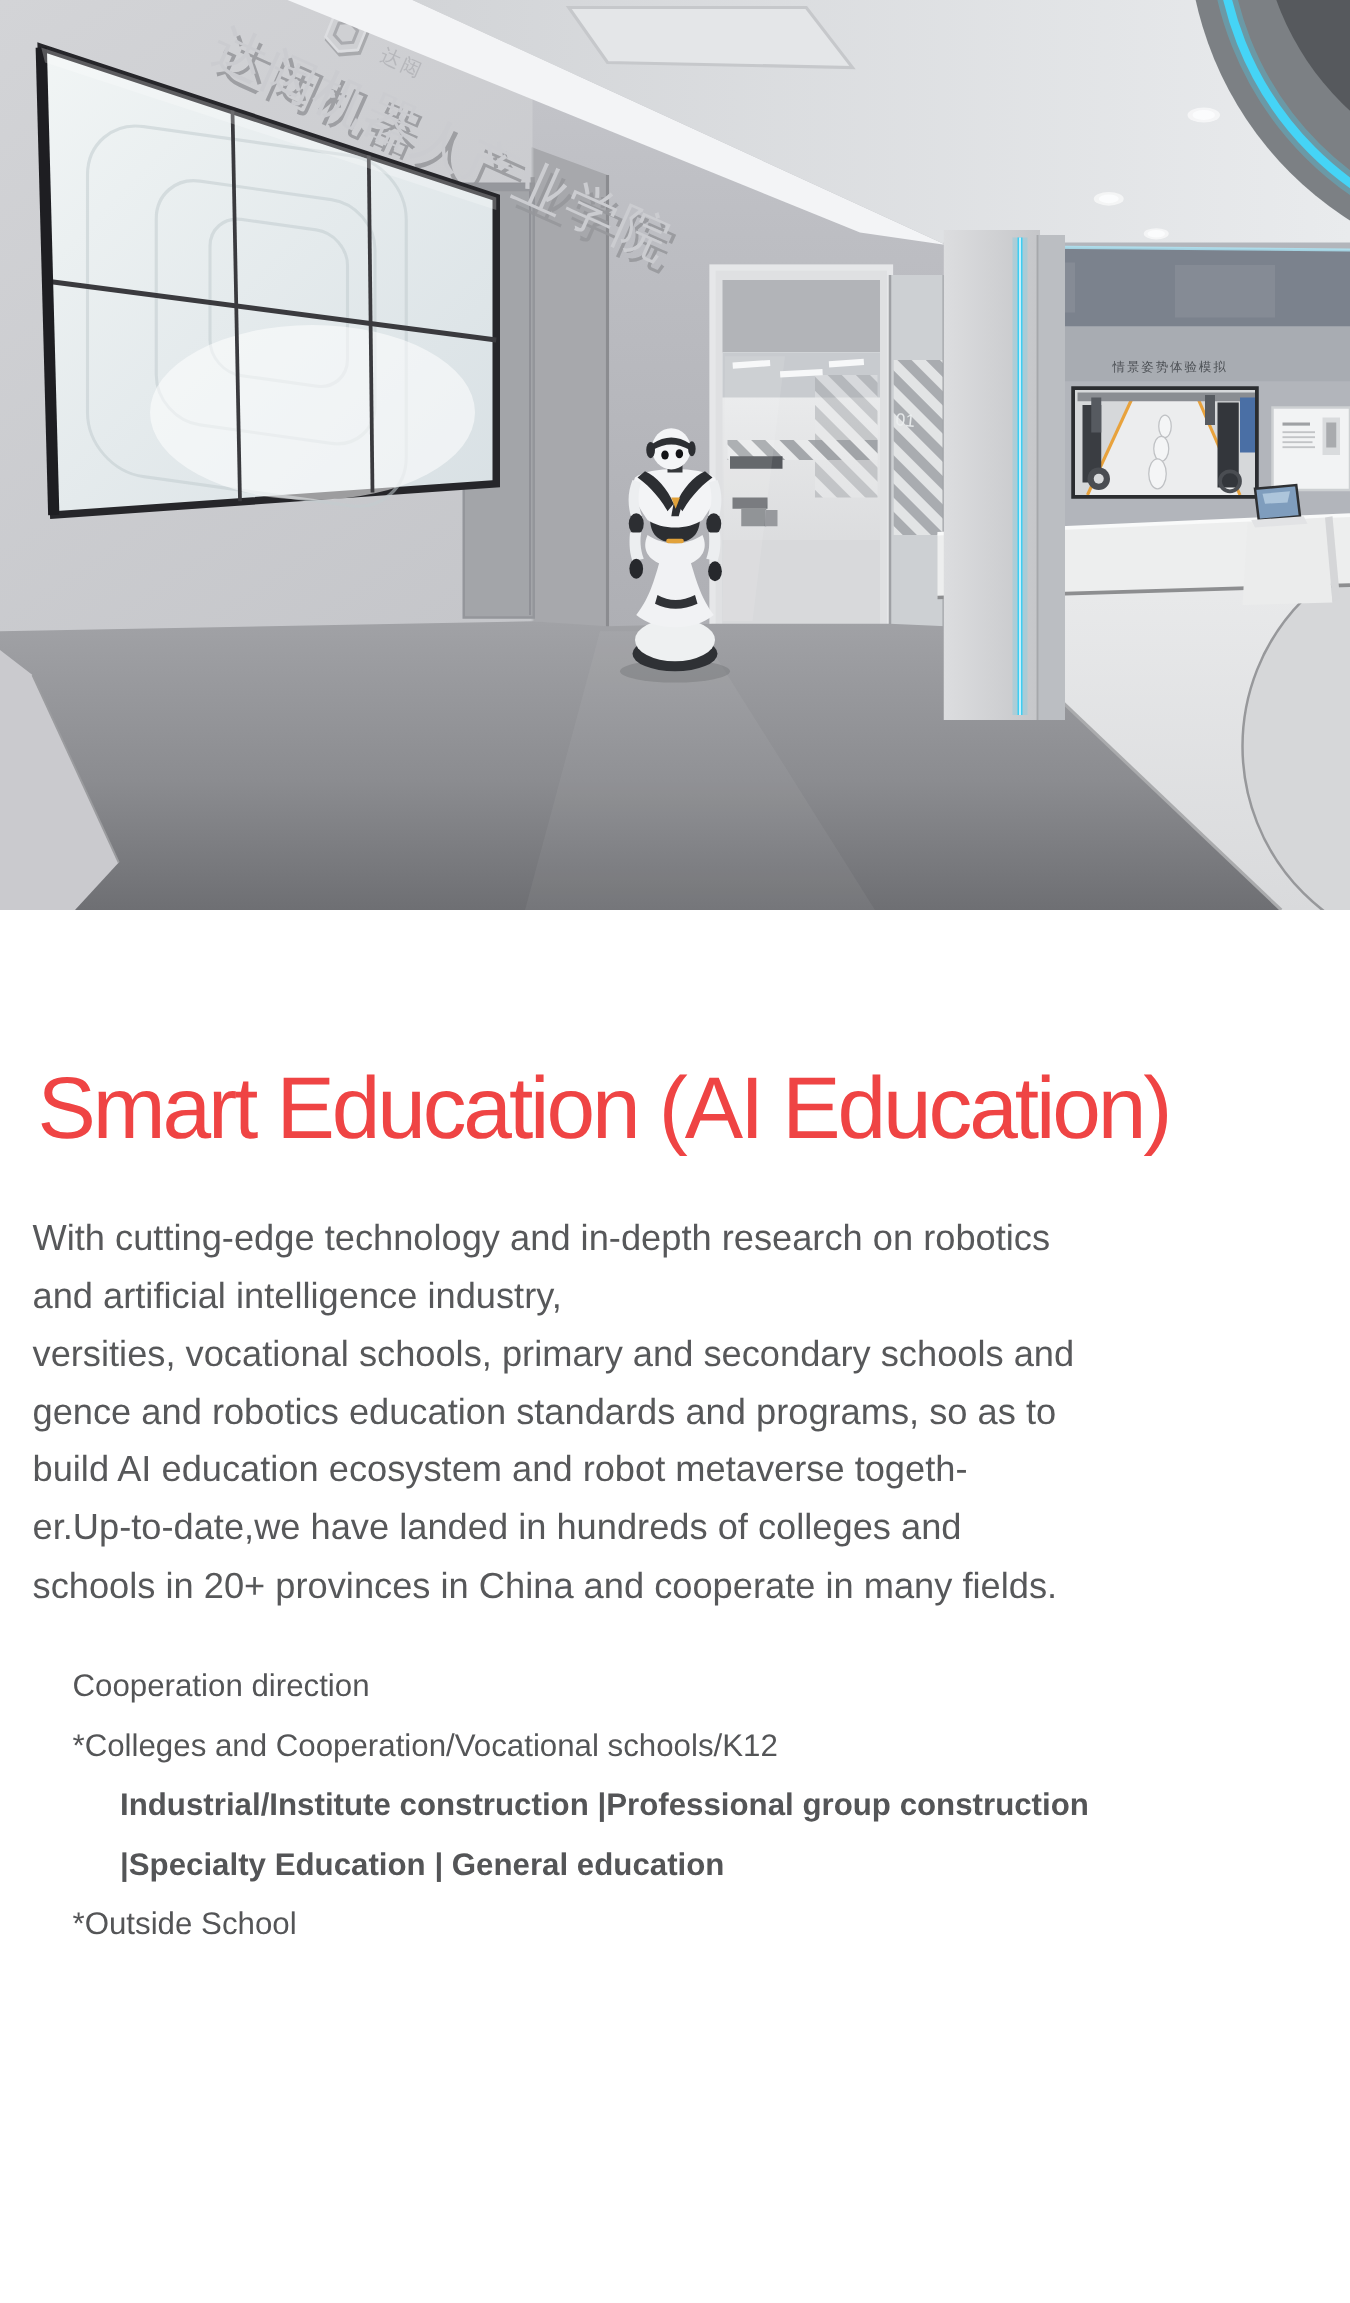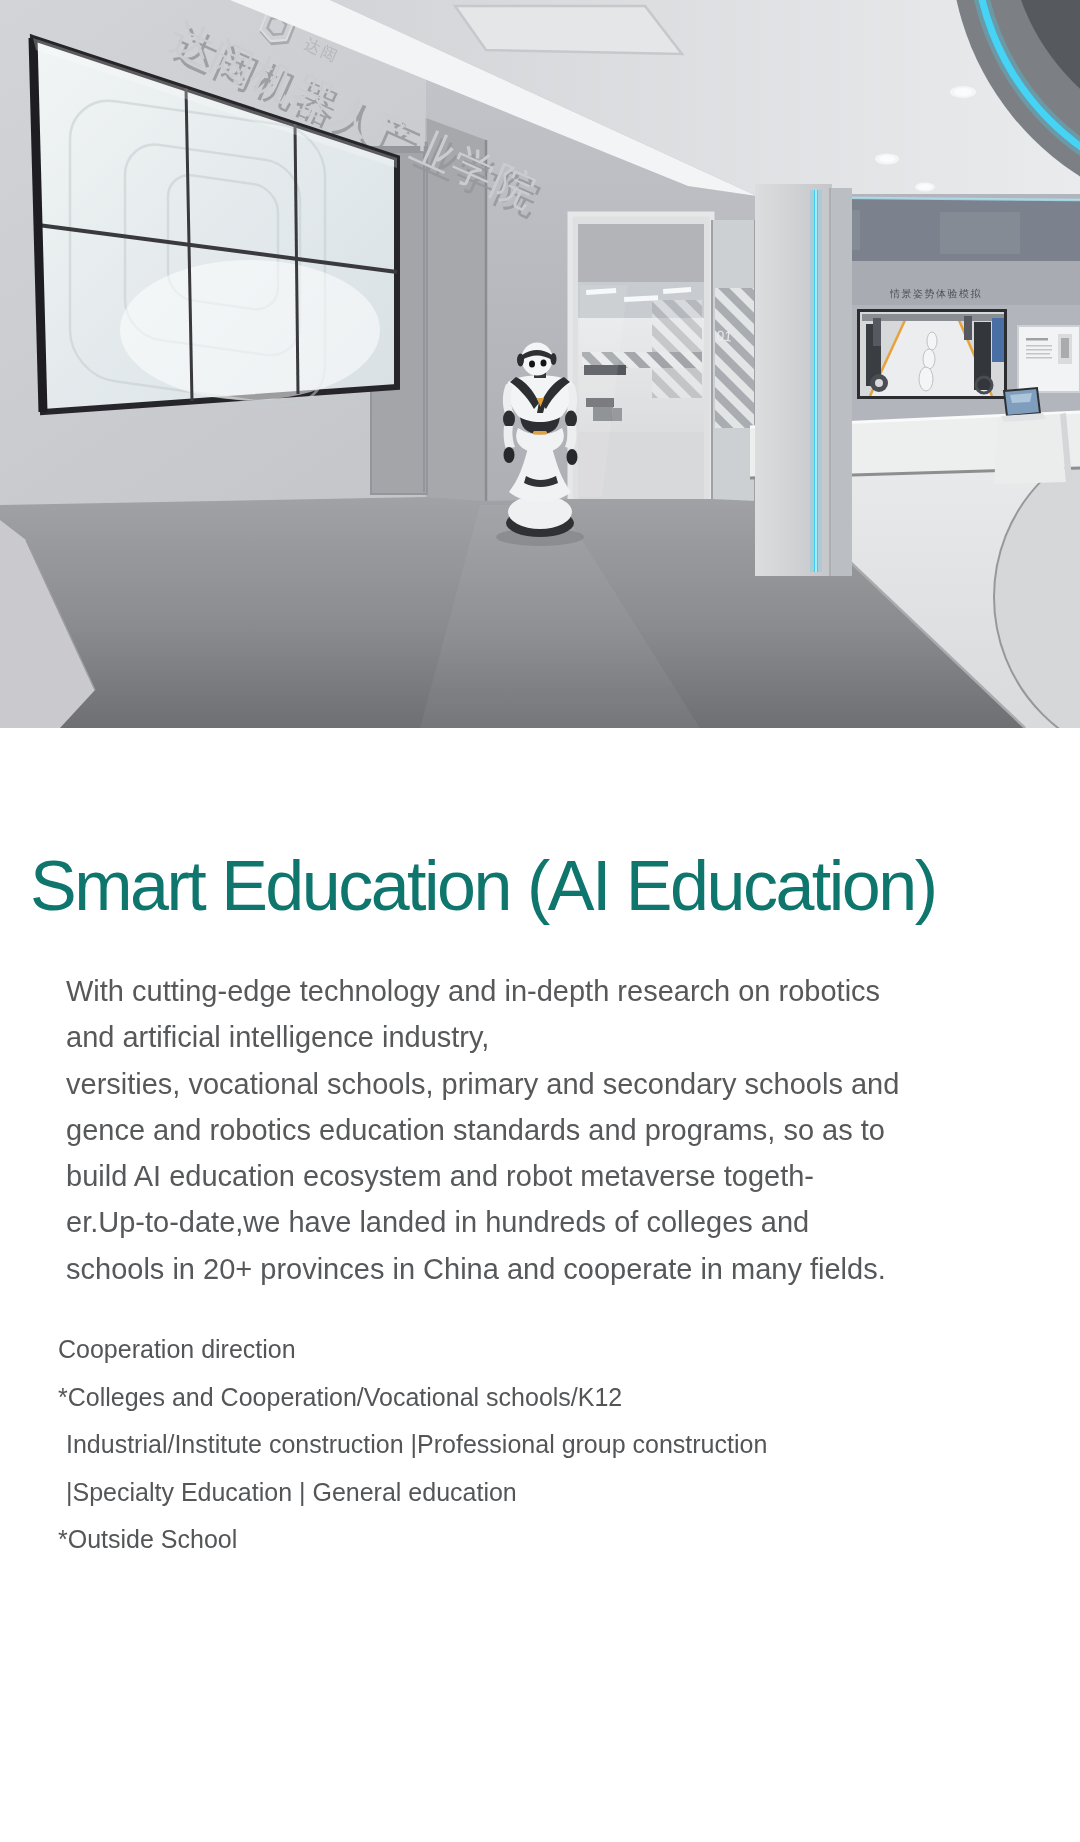--- a/index.html
+++ b/index.html
@@ -3,27 +3,27 @@
 <meta charset="utf-8">
 <style>
   html,body{margin:0;padding:0;background:#ffffff;}
   body{width:1080px;height:1842px;overflow:hidden;font-family:"Liberation Sans",sans-serif;}
   .page{position:relative;width:1080px;height:1842px;background:#fff;}
   .hero{margin:0;width:1080px;height:728px;display:block;}
   .hero svg{display:block;}
   h1.title{
     margin:118px 0 0 30px;
     font-size:70px;line-height:80px;font-weight:400;
-    letter-spacing:-2.5px;color:#0f766e;white-space:nowrap;
+    letter-spacing:-2.5px;color:#ef4444;white-space:nowrap;
   }
-  .para{margin:42px 0 0 66px;font-size:29px;line-height:46.3px;color:#57585a;}
+  .para{margin:42px 0 0 26px;font-size:29px;line-height:46.3px;color:#57585a;}
   .para .pline{white-space:nowrap;}
   .coop{margin:34px 0 0 58px;font-size:25px;line-height:47.5px;color:#545557;}
   .coop .cline{white-space:nowrap;}
-  .coop .indent{margin-left:8px;}
+  .coop .indent{margin-left:38px;font-weight:bold;}
 </style>
 </head>
 <body>
 
 <div class="page">
 
   <figure class="hero">
   <svg width="1080" height="728" viewBox="0 0 1080 728" xmlns="http://www.w3.org/2000/svg">
     <defs>
       <linearGradient id="gWallA" x1="0" y1="0" x2="1" y2="1">

